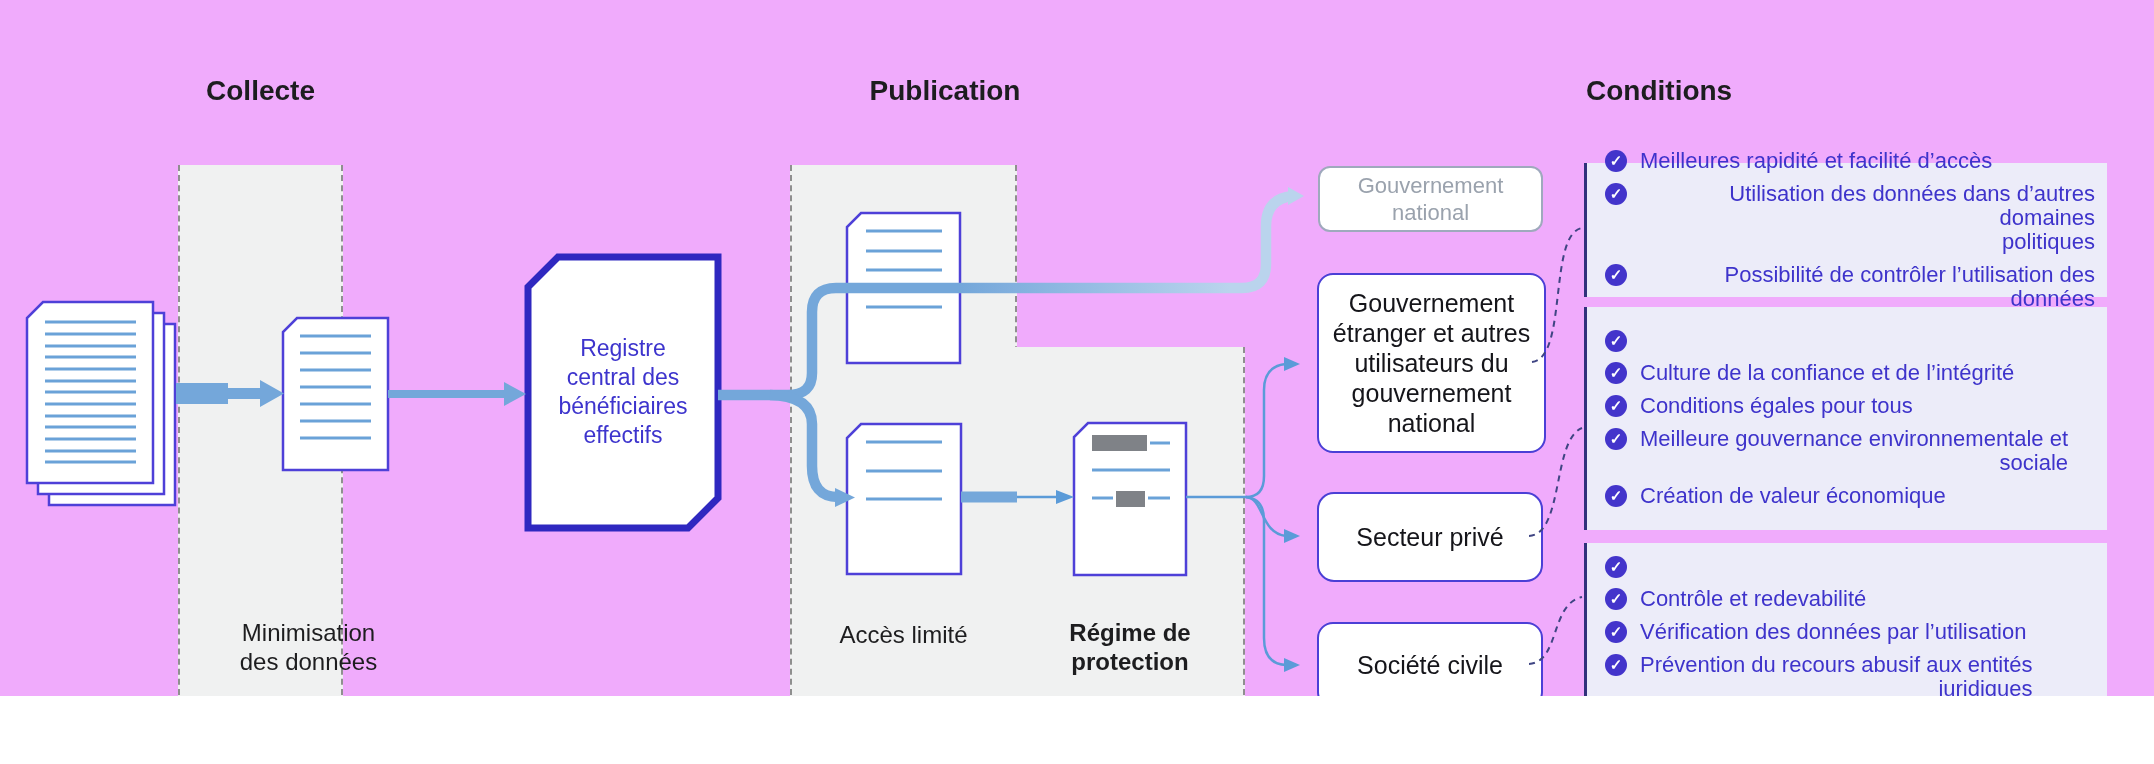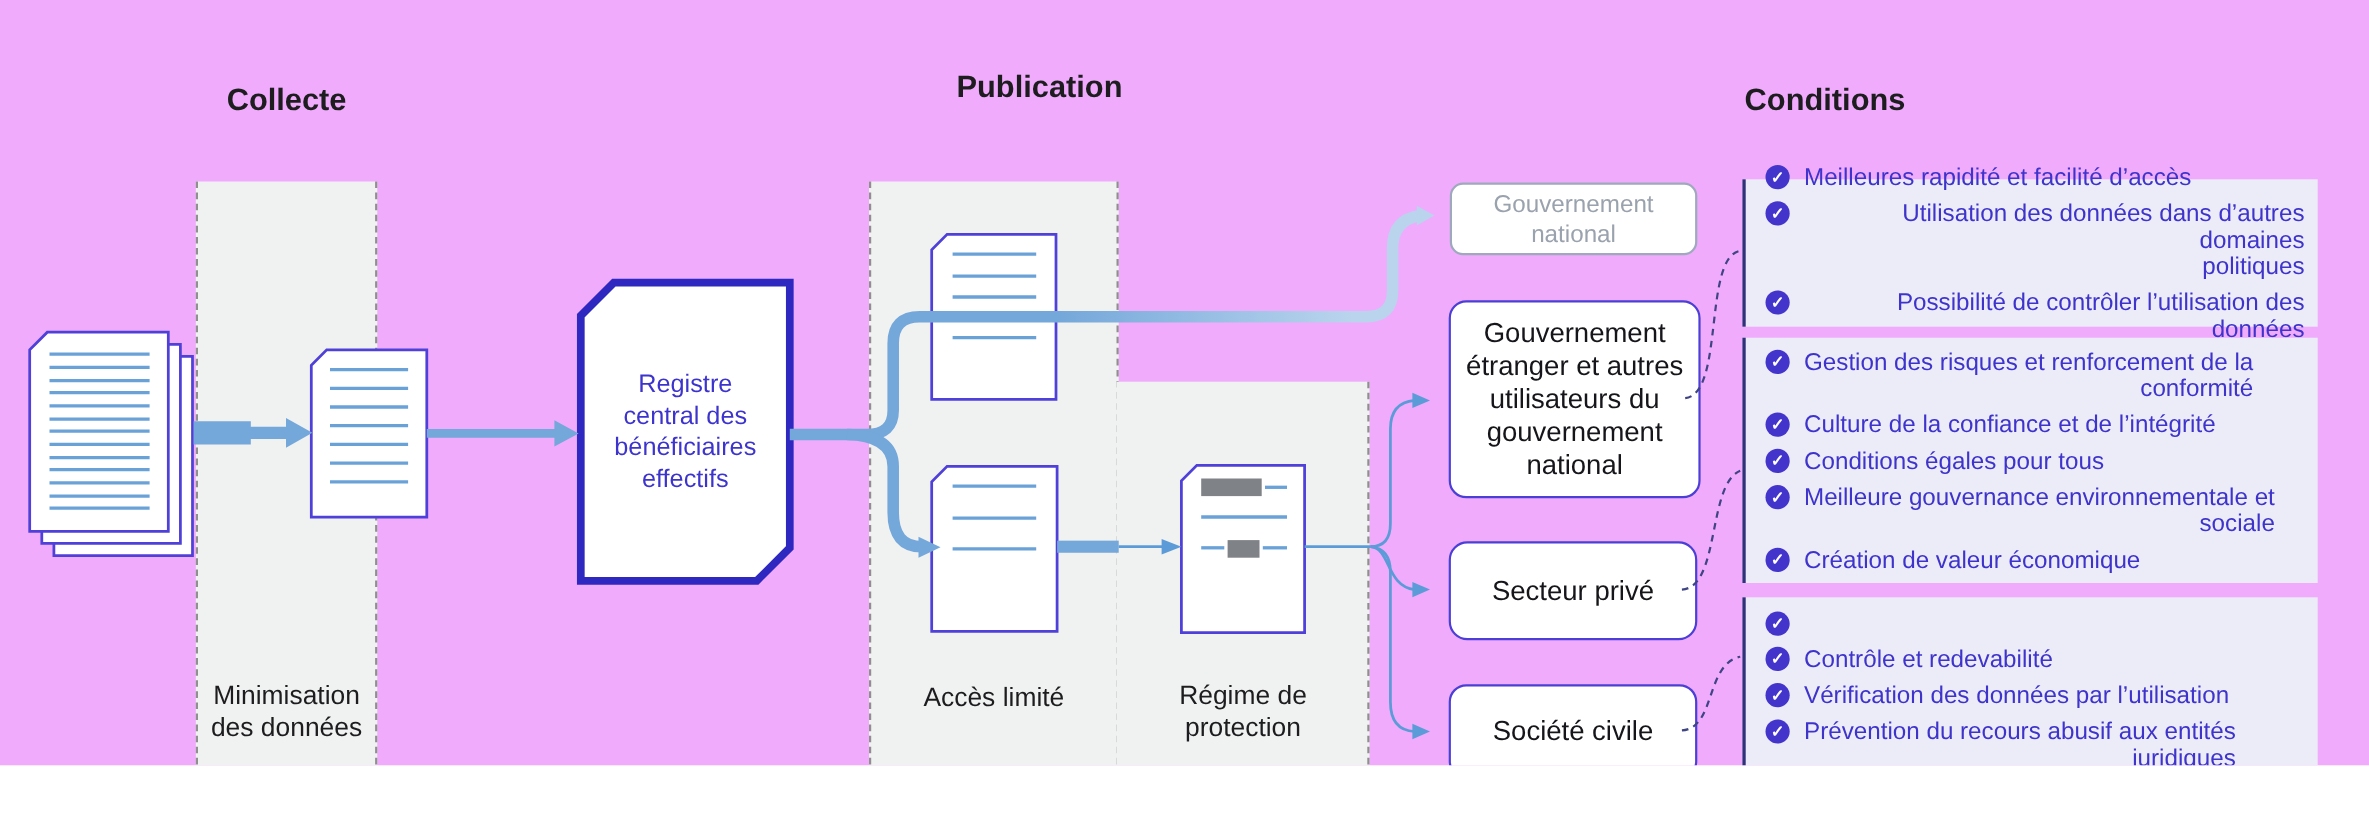--- a/index.html
+++ b/index.html
@@ -10,30 +10,30 @@
   .phase-col{position:absolute;background:#f0f1f1;border-left:2px dashed #8f8f8f;
              border-right:2px dashed #8f8f8f;z-index:1;box-sizing:border-box;}
   #col-collecte{left:178px;top:165px;width:165px;height:540px;}
   #col-acces{left:790px;top:165px;width:227px;height:540px;}
   #col-regime{left:1015px;top:347px;width:230px;height:358px;border-left:none;}
 
   
   .hdr{position:absolute;font-size:28px;line-height:33px;font-weight:700;color:#1d1d1f;
        text-align:center;white-space:pre-line;z-index:6;}
   #h-collecte{left:178px;top:74px;width:165px;}
-  #h-publication{left:795px;top:62px;width:300px;}
+  #h-publication{left:795px;top:74px;width:300px;}
   #h-utilisateurs{left:1270px;top:74px;width:290px;}
   #h-avantages{left:1586px;top:74px;text-align:left;}
 
   
   .caption{position:absolute;font-size:24px;line-height:29px;color:#1d1d1f;text-align:center;
            white-space:pre-line;z-index:6;}
-  #cap-min{left:178px;top:618px;width:165px;}
+  #cap-min{left:178px;top:618px;width:165px;padding-left:48px;}
   #cap-acces{left:790px;top:620px;width:227px;}
-  #cap-regime{left:1015px;top:618px;width:230px;}
+  #cap-regime{left:1015px;top:618px;width:230px;font-weight:bold;}
 
   
   #register-label{position:absolute;left:533px;top:261px;width:180px;height:262px;z-index:6;
            display:flex;align-items:center;justify-content:center;text-align:center;
            font-size:23px;line-height:29px;font-weight:500;color:#3d34cd;white-space:pre-line;}
 
   
   .user-box{position:absolute;background:#fff;display:flex;align-items:center;justify-content:center;
             text-align:center;white-space:pre-line;z-index:4;box-sizing:border-box;margin-left:16px;}
   #box-gov-nat{left:1302px;top:166px;width:225px;height:66px;border:2px solid #9fa9bd;
@@ -208,22 +208,20 @@
 politiques</span>
       </div>
       <div class="adv-item">
         <span class="check">✓</span>
         <span class="adv-text">Possibilité de contrôler l’utilisation des données</span>
       </div>
     </div>
   <div class="adv-group" id="adv-g1">
       <div class="adv-item">
         <span class="check">✓</span>
-        <span class="adv-text">Gestion des risques et renforcement de la
-conformité</span>
       </div>
       <div class="adv-item">
         <span class="check">✓</span>
         <span class="adv-text">Culture de la confiance et de l’intégrité</span>
       </div>
       <div class="adv-item">
         <span class="check">✓</span>
         <span class="adv-text">Conditions égales pour tous</span>
       </div>
       <div class="adv-item">

